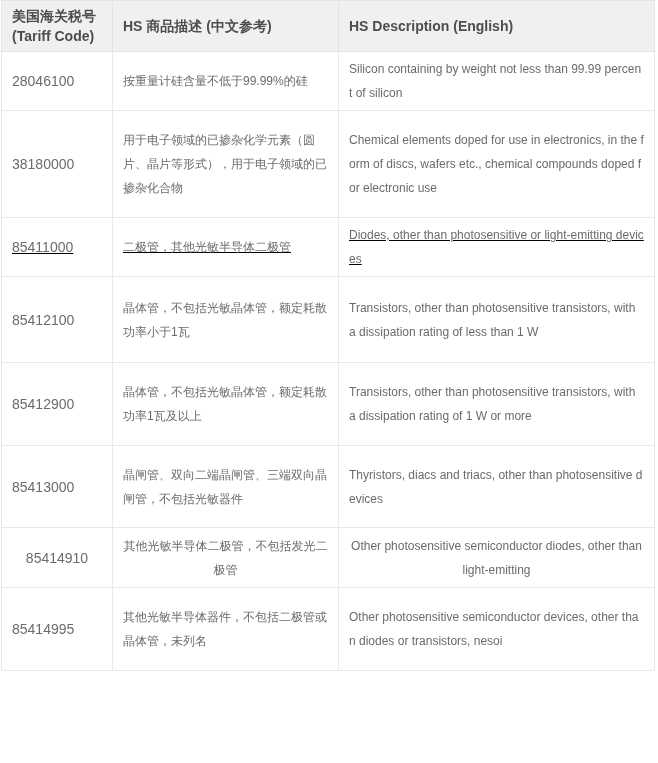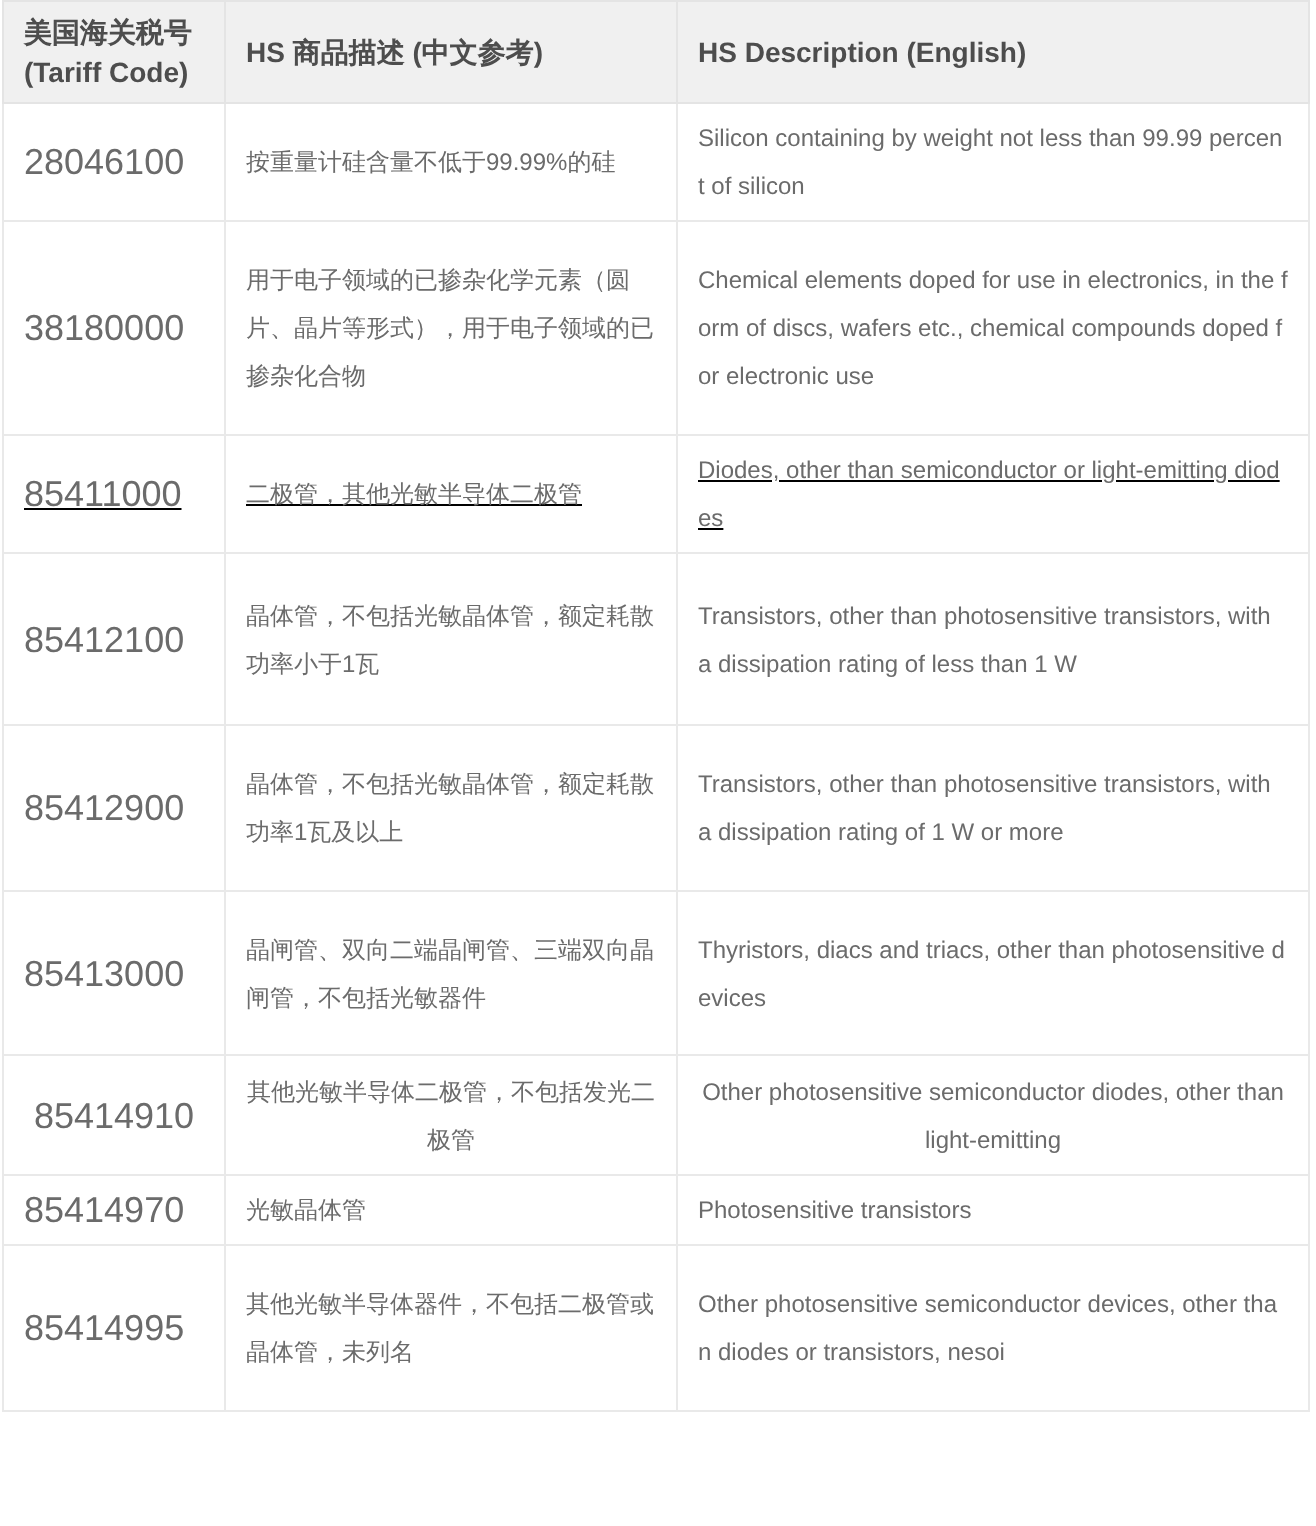--- a/index.html
+++ b/index.html
@@ -42,21 +42,21 @@
     color: #6b6b6b;
     font-size: 12px;
     line-height: 24px;
     padding: 5px 10px;
     border: 1px solid #e9e9e9;
     vertical-align: middle;
     word-break: break-all;
   }
   .hs-table td.code-cell {
     word-break: normal;
-    font-size: 18px;
+    font-size: 14px;
   }
   .hdr-line { display: block; }
 
   
   tr.hdr  { height: 50px; }
   tr.r0   { height: 57px; }
   tr.r1   { height: 107px; }
   tr.r2   { height: 58px; text-decoration: underline; }
   tr.r3   { height: 86px; }
   tr.r4   { height: 83px; }
@@ -93,21 +93,21 @@
         <td>Silicon containing by weight not less than 99.99 percent of silicon</td>
       </tr>
       <tr class="r1">
         <td class="code-cell">38180000</td>
         <td>用于电子领域的已掺杂化学元素（圆片、晶片等形式），用于电子领域的已掺杂化合物</td>
         <td>Chemical elements doped for use in electronics, in the form of discs, wafers etc., chemical compounds doped for electronic use</td>
       </tr>
       <tr class="r2">
         <td class="code-cell">85411000</td>
         <td>二极管，其他光敏半导体二极管</td>
-        <td>Diodes, other than semiconductor or light-emitting diodes</td>
+        <td>Diodes, other than photosensitive or light-emitting devices</td>
       </tr>
       <tr class="r3">
         <td class="code-cell">85412100</td>
         <td>晶体管，不包括光敏晶体管，额定耗散功率小于1瓦</td>
         <td>Transistors, other than photosensitive transistors, with a dissipation rating of less than 1 W</td>
       </tr>
       <tr class="r4">
         <td class="code-cell">85412900</td>
         <td>晶体管，不包括光敏晶体管，额定耗散功率1瓦及以上</td>
         <td>Transistors, other than photosensitive transistors, with a dissipation rating of 1 W or more</td>
@@ -115,25 +115,20 @@
       <tr class="r5">
         <td class="code-cell">85413000</td>
         <td>晶闸管、双向二端晶闸管、三端双向晶闸管，不包括光敏器件</td>
         <td>Thyristors, diacs and triacs, other than photosensitive devices</td>
       </tr>
       <tr class="r6">
         <td class="code-cell">85414910</td>
         <td>其他光敏半导体二极管，不包括发光二极管</td>
         <td>Other photosensitive semiconductor diodes, other than light-emitting</td>
       </tr>
-      <tr class="r7">
-        <td class="code-cell">85414970</td>
-        <td>光敏晶体管</td>
-        <td>Photosensitive transistors</td>
-      </tr>
       <tr class="r9">
         <td class="code-cell">85414995</td>
         <td>其他光敏半导体器件，不包括二极管或晶体管，未列名</td>
         <td>Other photosensitive semiconductor devices, other than diodes or transistors, nesoi</td>
       </tr>
     </tbody>
   </table>
 
 </div>
 

